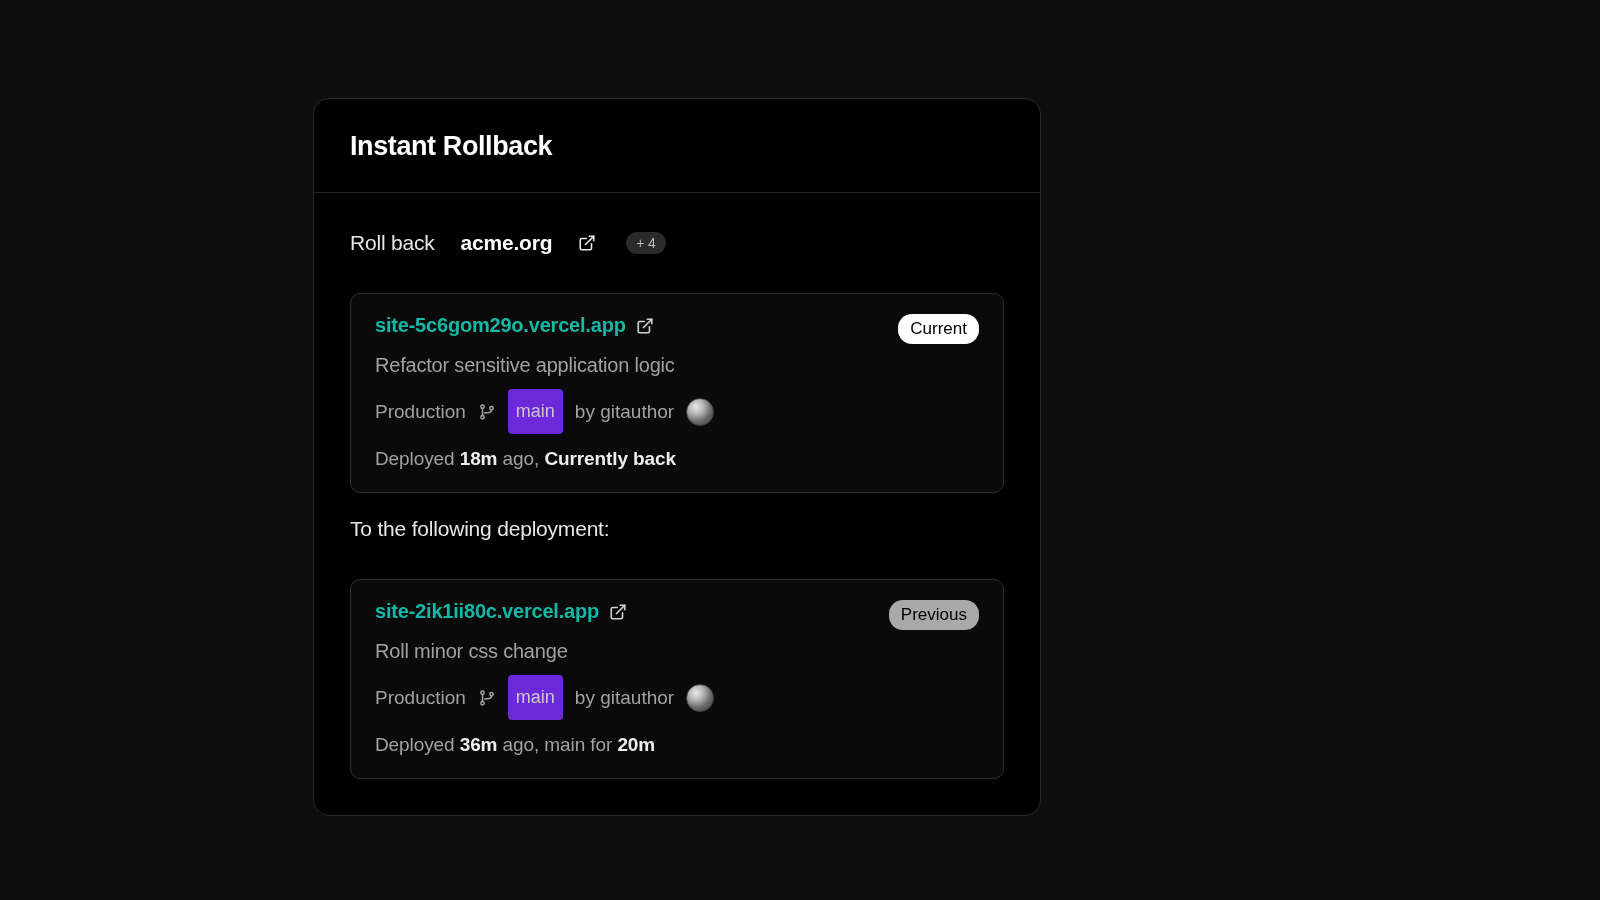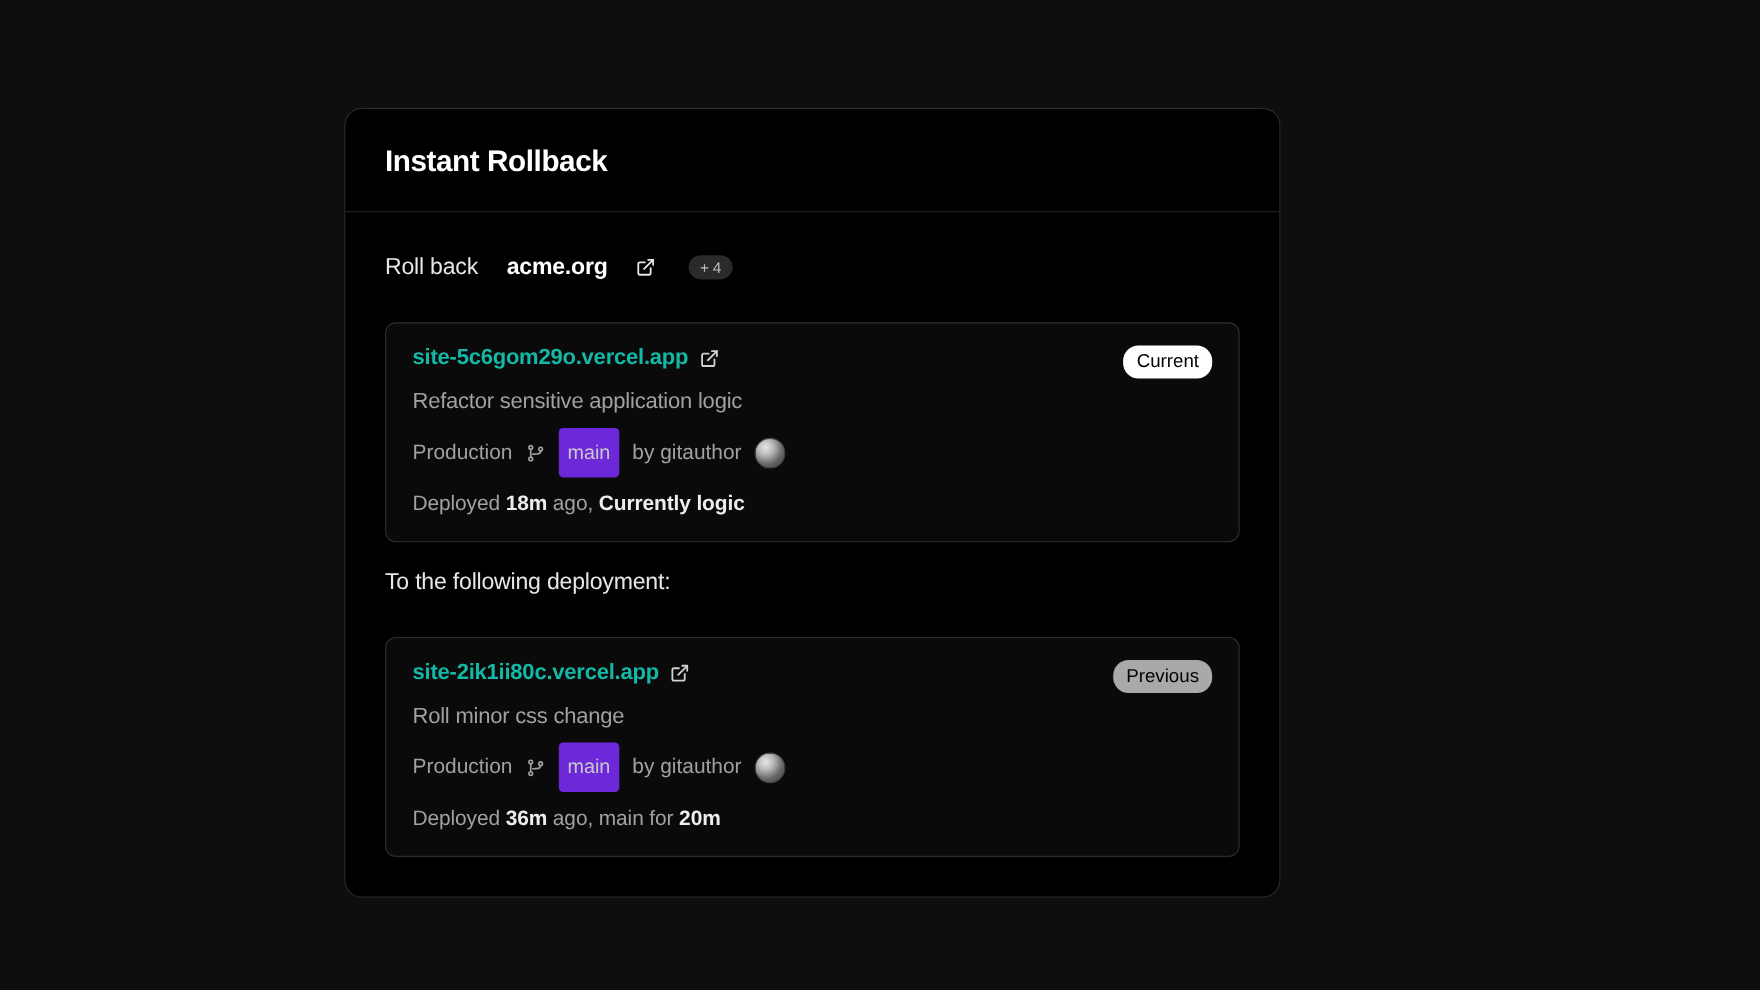--- a/index.html
+++ b/index.html
@@ -1,21 +1,21 @@
 <!DOCTYPE html>
 <html><head>
 <meta charset="utf-8">
 <style>
   * { box-sizing: border-box; margin: 0; padding: 0; }
   html, body { width: 1600px; height: 900px; background: #0e0e0e; font-family: -apple-system, BlinkMacSystemFont, "Segoe UI", Helvetica, Arial, sans-serif; color: #ededed; overflow: hidden; }
   .dialog {
     position: absolute;
     left: 313px;
     top: 98px;
-    width: 851px;
+    width: 728px;
     background: #000;
     border: 1px solid #2a2a2a;
     border-radius: 16px;
     overflow: hidden;
   }
   .dialog-header {
     padding: 32px 36px 30px 36px;
     border-bottom: 1px solid #242424;
   }
   .dialog-title {
@@ -181,21 +181,21 @@
         <span class="by-author">
           <span>by</span>
           <span>gitauthor</span>
         </span>
         <span class="avatar"></span>
       </div>
       <div class="deploy-row">
         <span>Deployed</span>
         <span class="strong">18m</span>
         <span>ago,</span>
-        <span class="strong">Currently logic</span>
+        <span class="strong">Currently back</span>
       </div>
     </div>
 
     <div class="section-label">To the following deployment:</div>
 
     <div class="card">
       <div class="card-head">
         <div class="card-url-row">
           <span class="card-url">site-2ik1ii80c.vercel.app</span>
           <span class="ext-icon">

